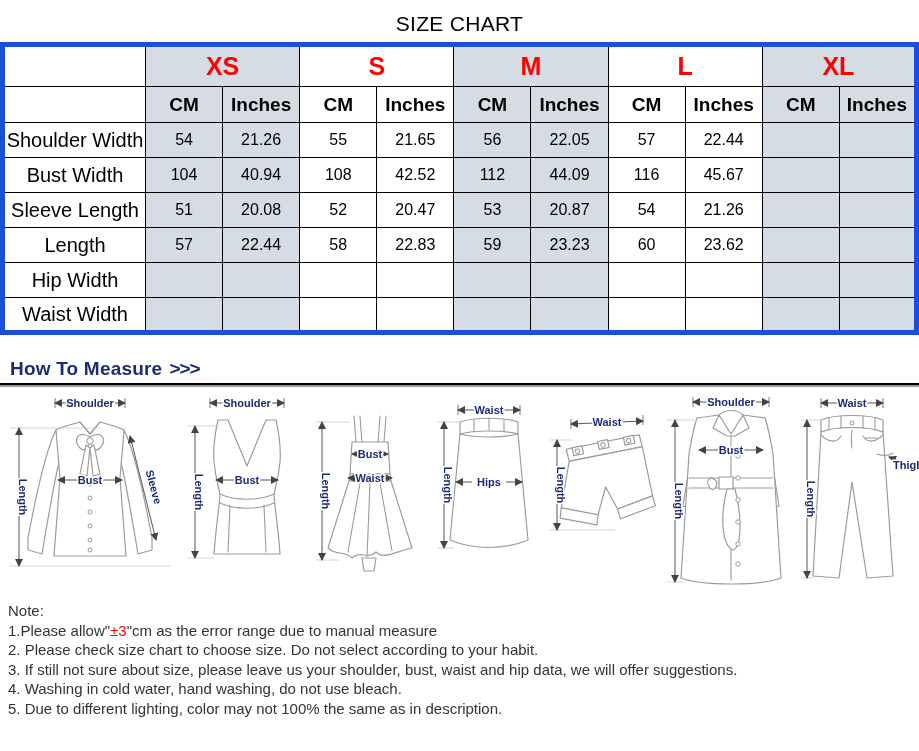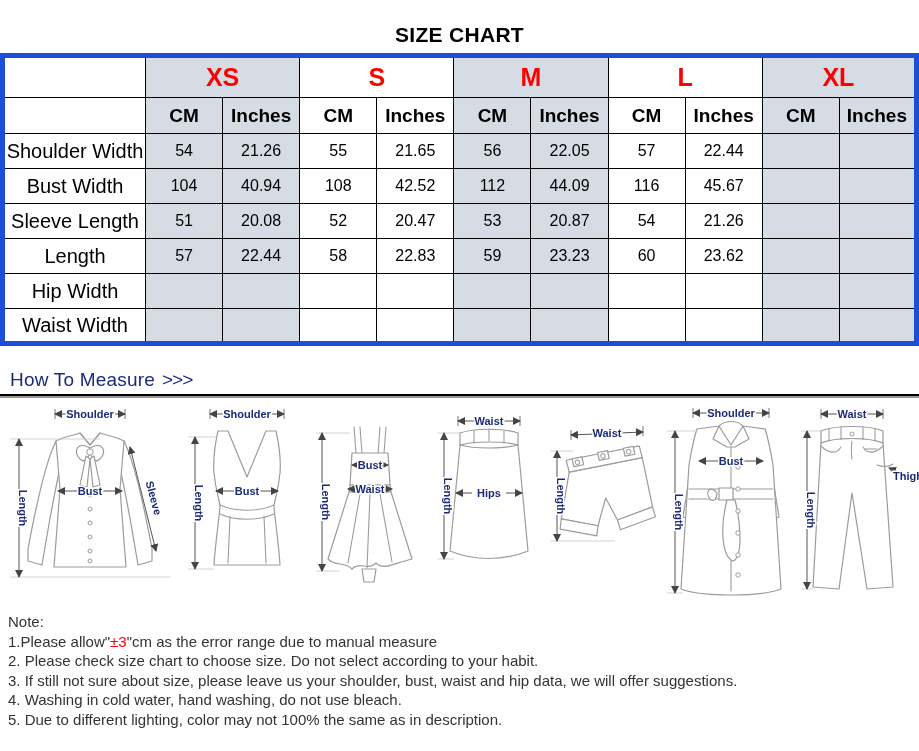--- a/index.html
+++ b/index.html
@@ -10,22 +10,22 @@
   *{box-sizing:border-box;}
   html,body{margin:0;padding:0;}
   body{
     width:919px;height:751px;overflow:hidden;background:#fff;
     font-family:"Liberation Sans",sans-serif;color:#000;
   }
   .page{width:919px;height:751px;position:relative;}
 
   
   .chart-title{
-    text-align:center;font-size:21px;font-weight:bold;
-    padding:23px 0 6px 0;letter-spacing:0.3px;
+    text-align:center;font-size:21px;font-weight:normal;
+    padding:12px 0 6px 0;letter-spacing:0.3px;
   }
 
   
   table.size-table{
     width:919px;border-collapse:collapse;table-layout:fixed;
     border:5px solid #1d4ed8;
   }
   .size-table th,.size-table td{
     border:1px solid #000;text-align:center;vertical-align:middle;
     overflow:hidden;white-space:nowrap;padding:0;
@@ -39,21 +39,21 @@
   .size-table tbody th{
     font-size:20px;font-weight:normal;height:35px;
   }
   .size-table tbody td{font-size:16px;}
   .size-table .shaded{background:var(--shade);}
   .size-table th.corner{background:#fff;}
 
   
   .measure-heading{
     margin:23px 0 3px 0;padding-left:10px;
-    font-size:19px;font-weight:normal;color:var(--navy);letter-spacing:0.2px;
+    font-size:19px;font-weight:bold;color:var(--navy);letter-spacing:0.2px;
   }
   .measure-heading .arrows{margin-left:7px;letter-spacing:-1px;}
   .heading-divider{
     height:4px;background:#000;border-bottom:2px solid #9a9a9a;width:919px;
   }
 
   
   .figures{
     display:flex;width:914px;margin-top:3px;align-items:flex-start;
   }

